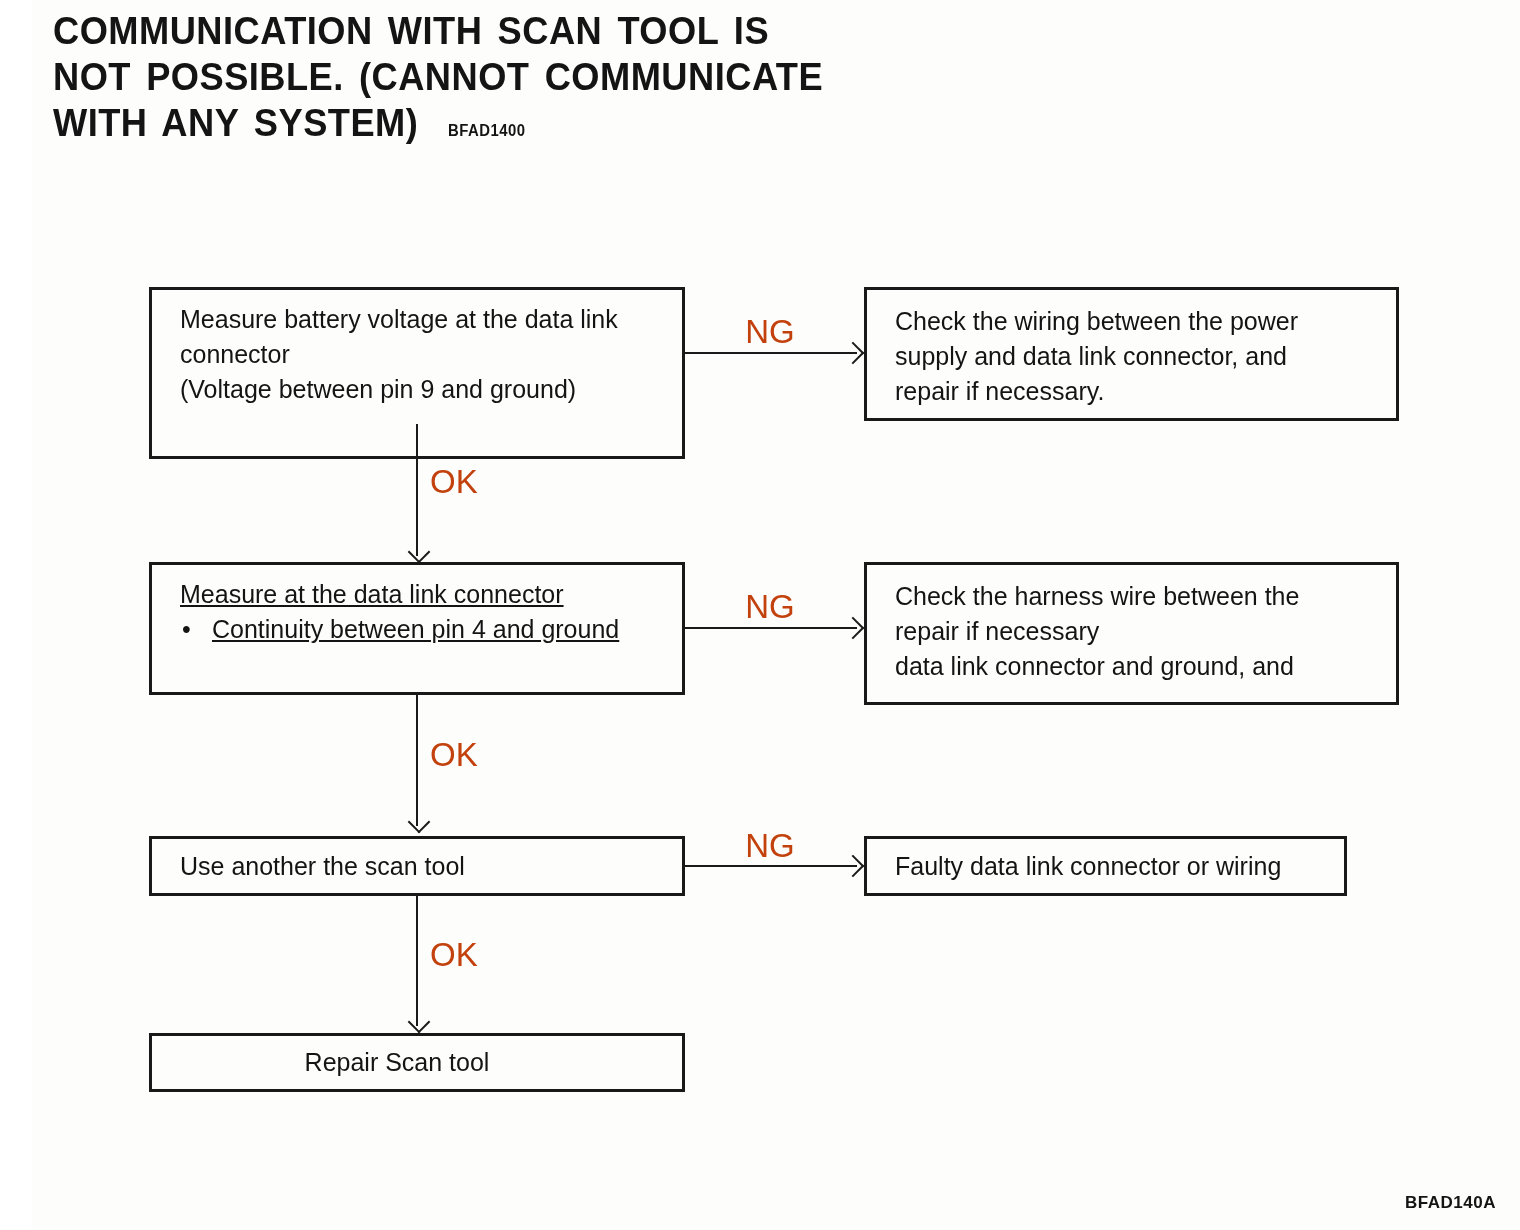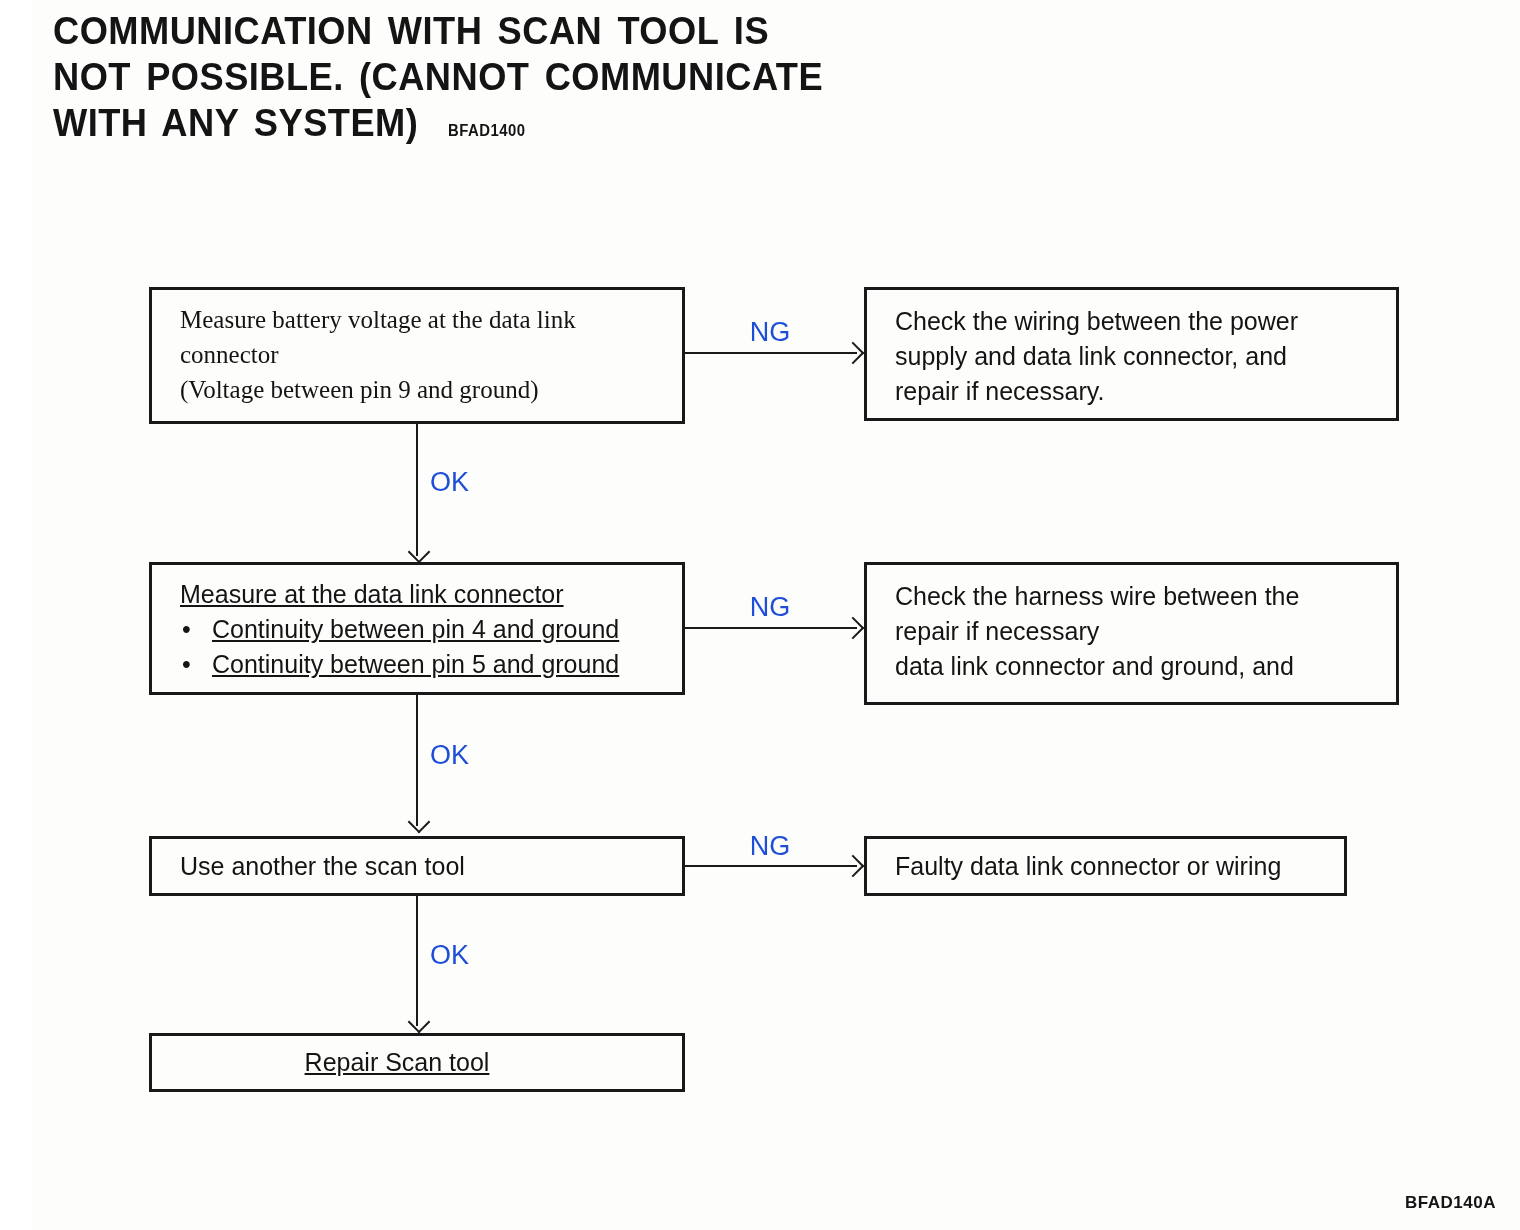--- a/index.html
+++ b/index.html
@@ -42,21 +42,21 @@
     position: absolute;
     box-sizing: border-box;
     border: 3px solid #191919;
     background: #fdfdfc;
     font-size: 25px;
     line-height: 35px;
   }
   .box .pad { padding: 12px 26px 0 28px; }
   .box.center-v { display: flex; align-items: center; }
   .box.center-v .pad { padding: 0 26px 0 28px; }
-  .box.center-all { display: flex; align-items: center; justify-content: center; text-decoration: underline; }
+  .box.center-all { display: flex; align-items: center; justify-content: center; }
   .box.center-all .pad { padding: 0; }
   .bullet-line::before {
     content: "\2022";
     display: inline-block;
     width: 30px;
     padding-left: 2px;
   }
 
   
   .varrow {
@@ -86,23 +86,23 @@
     border-top: 2.5px solid #1a1a1a;
     border-right: 2.5px solid #1a1a1a;
     transform: rotate(45deg);
     right: -4px;
     top: -9px;
   }
 
   
   .lbl {
     position: absolute;
-    font-size: 27px;
+    font-size: 33px;
     line-height: 30px;
-    color: #1d4ed8;
+    color: #c2410c;
   }
   .lbl.ng { width: 76px; text-align: center; }
 
   .footer-code {
     position: absolute;
     top: 1193px;
     right: 56px;
     font-size: 17px;
     font-weight: 600;
     letter-spacing: 0.5px;
@@ -116,21 +116,21 @@
 
   <div class="title-block">
     <div>COMMUNICATION WITH SCAN TOOL IS</div>
     <div>NOT POSSIBLE. (CANNOT COMMUNICATE</div>
     <div class="title-line3-row">
       <span>WITH ANY SYSTEM)</span>
       <span class="title-code">BFAD1400</span>
     </div>
   </div>
 
-  <div class="box" style="left:117px; top:287px; width:536px; height:137px;font-family:Liberation Serif, serif;">
+  <div class="box" style="left:117px; top:287px; width:536px; height:172px;">
     <div class="pad">
       <div>Measure battery voltage at the data link</div>
       <div>connector</div>
       <div>(Voltage between pin 9 and ground)</div>
     </div>
   </div>
 
   <div class="harrow" style="left:653px; top:352px; width:172px;"></div>
   <div class="lbl ng" style="left:700px; top:317px;">NG</div>
   <div class="box" style="left:832px; top:287px; width:535px; height:134px;">
@@ -141,21 +141,20 @@
     </div>
   </div>
 
   <div class="varrow" style="left:384px; top:424px; height:132px;"></div>
   <div class="lbl" style="left:398px; top:467px;">OK</div>
 
   <div class="box" style="left:117px; top:562px; width:536px; height:133px;text-decoration:underline;">
     <div class="pad">
       <div>Measure at the data link connector</div>
       <div class="bullet-line">Continuity between pin 4 and ground</div>
-      <div class="bullet-line">Continuity between pin 5 and ground</div>
     </div>
   </div>
 
   <div class="harrow" style="left:653px; top:627px; width:172px;"></div>
   <div class="lbl ng" style="left:700px; top:592px;">NG</div>
   <div class="box" style="left:832px; top:562px; width:535px; height:143px;">
     <div class="pad" style="padding-top:14px;">
       <div>Check the harness wire between the</div>
       <div>repair if necessary</div>
       <div>data link connector and ground, and</div>

